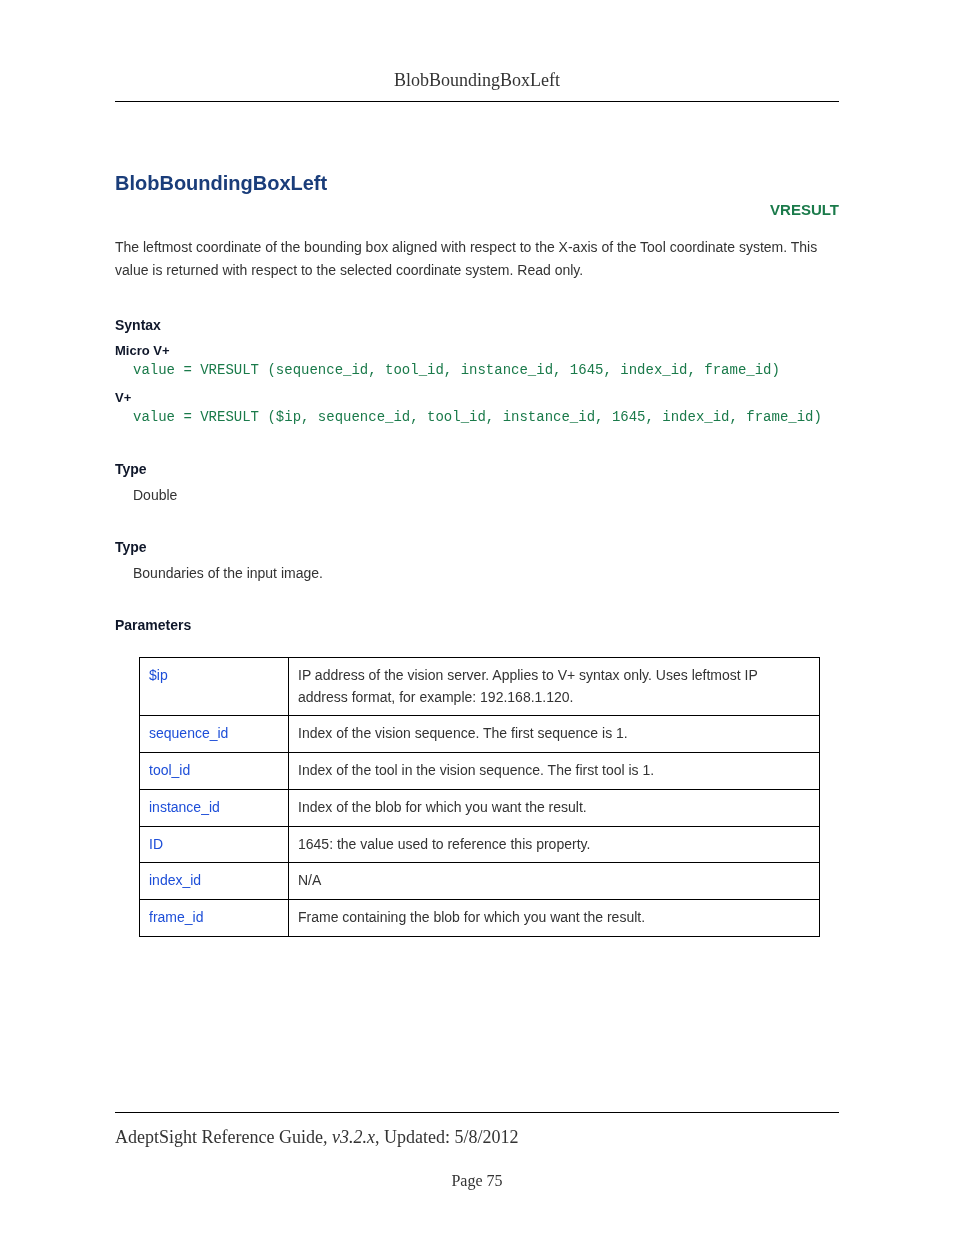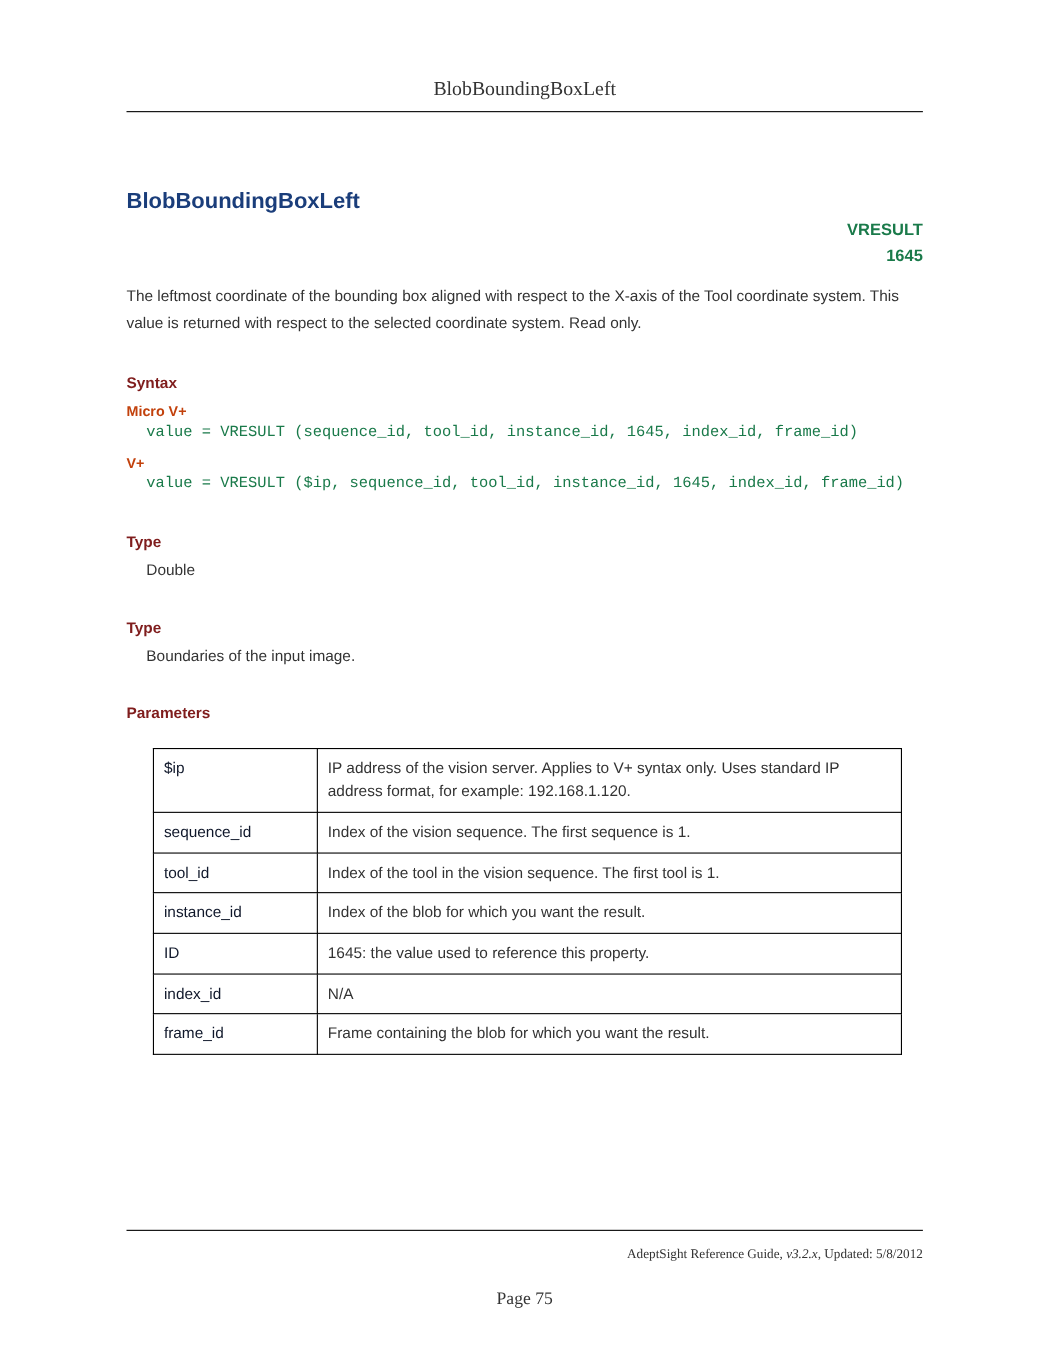--- a/index.html
+++ b/index.html
@@ -44,28 +44,28 @@
   }
   .description {
     font-size: 14px;
     line-height: 1.7;
     margin-bottom: 34px;
   }
   .section-heading {
     font-family: Verdana, sans-serif;
     font-size: 14px;
     font-weight: bold;
-    color: #7f1d1d;
+    color: #0f172a;
     margin: 0 0 10px 0;
   }
   .sub-heading {
     font-family: Verdana, sans-serif;
     font-size: 13px;
     font-weight: bold;
-    color: #c2410c;
+    color: #0f172a;
     margin: 0 0 4px 0;
   }
   .code-line {
     font-family: 'Courier New', monospace;
     font-size: 14px;
     color: #1a7a4a;
     margin: 0 0 12px 18px;
     white-space: pre;
   }
   .indent-text {
@@ -82,56 +82,55 @@
     font-size: 14px;
   }
   .param-table td {
     border: 1px solid #000;
     padding: 7px 9px;
     vertical-align: top;
     line-height: 1.55;
   }
   .param-table td:first-child {
     width: 130px;
-    color: #0f172a;
+    color: #1d4ed8;
     font-family: Verdana, sans-serif;
   }
   .footer {
     position: absolute;
     bottom: 40px;
     left: 115px;
     right: 115px;
   }
   .footer-line {
     border-top: 1.5px solid #000;
     padding-top: 14px;
-    text-align: right;
+    text-align: left;
     font-family: Georgia, 'Times New Roman', serif;
-    font-size: 12px;
+    font-size: 18px;
   }
   .footer-italic { font-style: italic; }
   .page-number {
     text-align: center;
     font-family: Georgia, 'Times New Roman', serif;
     font-size: 16px;
     margin-top: 24px;
   }
 </style>
 </head>
 <body>
 
 <div class="page">
 
   <div class="header-title">BlobBoundingBoxLeft</div>
 
   <h1 class="main-heading">BlobBoundingBoxLeft</h1>
 
   <div class="right-meta">
     <div>VRESULT</div>
-    <div>1645</div>
   </div>
 
   <p class="description">The leftmost coordinate of the bounding box aligned with respect to the X-axis of the Tool coordinate system. This value is returned with respect to the selected coordinate system. Read only.</p>
 
   <div class="block">
     <div class="section-heading">Syntax</div>
     <div class="sub-heading">Micro V+</div>
     <div class="code-line">value = VRESULT (sequence_id, tool_id, instance_id, 1645, index_id, frame_id)</div>
     <div class="sub-heading">V+</div>
     <div class="code-line">value = VRESULT ($ip, sequence_id, tool_id, instance_id, 1645, index_id, frame_id)</div>
@@ -146,21 +145,21 @@
     <div class="section-heading">Type</div>
     <div class="indent-text">Boundaries of the input image.</div>
   </div>
 
   <div>
     <div class="section-heading">Parameters</div>
     <table class="param-table">
       <tbody>
         <tr>
           <td>$ip</td>
-          <td>IP address of the vision server. Applies to V+ syntax only. Uses standard IP address format, for example: 192.168.1.120.</td>
+          <td>IP address of the vision server. Applies to V+ syntax only. Uses leftmost IP address format, for example: 192.168.1.120.</td>
         </tr>
         <tr>
           <td>sequence_id</td>
           <td>Index of the vision sequence. The first sequence is 1.</td>
         </tr>
         <tr>
           <td>tool_id</td>
           <td>Index of the tool in the vision sequence. The first tool is 1.</td>
         </tr>
         <tr>

